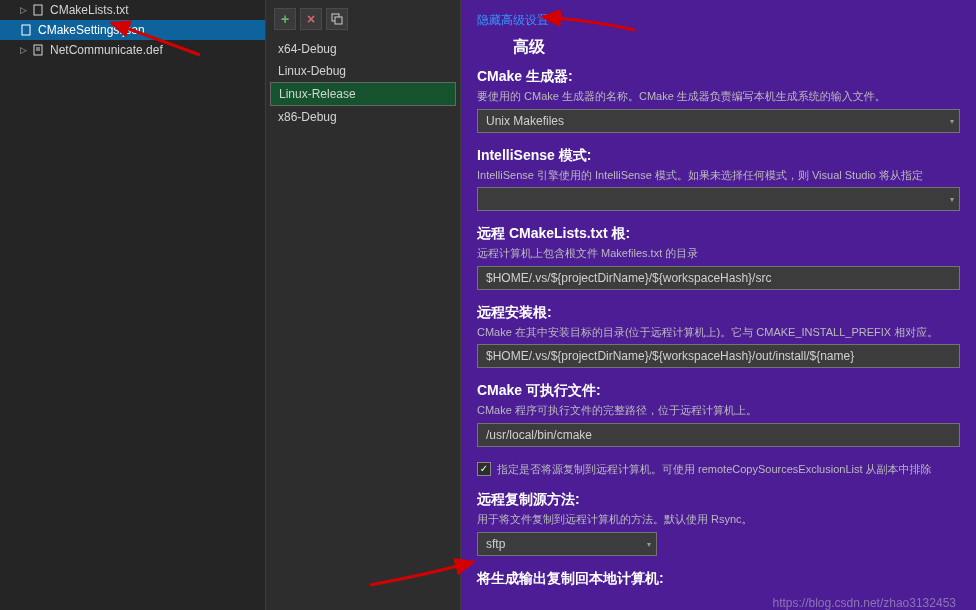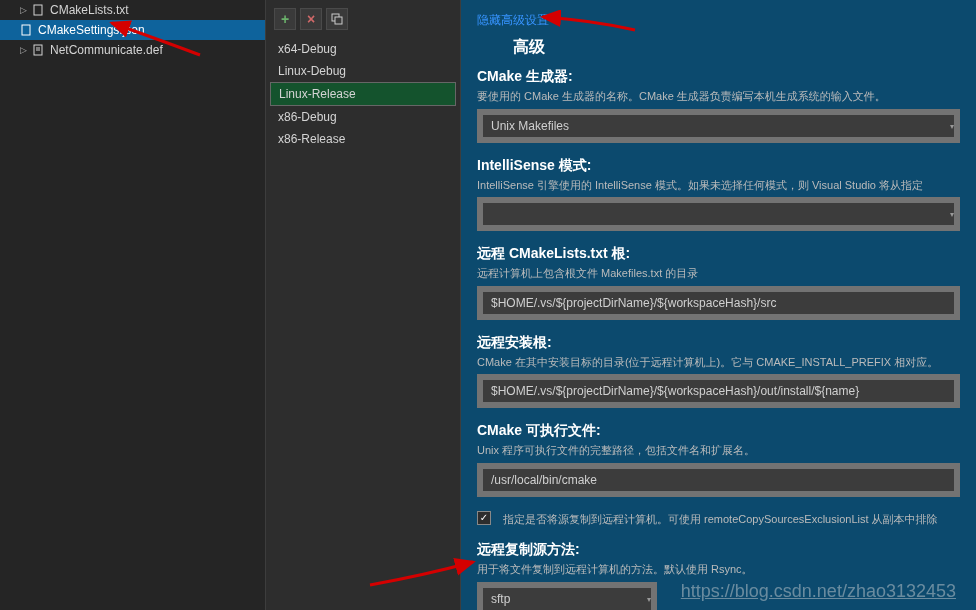--- a/index.html
+++ b/index.html
@@ -39,64 +39,63 @@
 .toolbtn.dup { color: #ccc; }
 .config-list { padding: 0; }
 .config-item {
   padding: 4px 8px;
   font-size: 12px;
   cursor: pointer;
 }
 .config-item.selected { background: #14532d; border: 1px solid #666; }
 .main {
   flex: 1;
-  background: #0c4a6e;
+  background: #4c1d95;
   padding: 12px 16px;
   overflow-y: auto;
   border-left: 1px solid #3d3d3d;
 }
 .link {
   color: #3794ff;
   font-size: 12px;
   cursor: pointer;
   display: inline-block;
   margin-bottom: 8px;
 }
 h2.section { font-size: 16px; font-weight: 700; color: #fff; margin-bottom: 10px; margin-left: 36px; }
 .field { margin-bottom: 14px; }
 .field-label { font-size: 14px; font-weight: bold; color: #fff; margin-bottom: 2px; }
 .field-desc { font-size: 11px; color: #bbb; margin-bottom: 4px; line-height: 1.5; }
 .field-input, .field-select {
   width: 100%;
   background: #3c3c3c;
-  border: 6px solid #737373;
+  border: 1px solid #737373;
   color: #d0d0d0;
   padding: 4px 8px;
   font-size: 12px;
   font-family: inherit;
 }
 .field-select { appearance: none; position: relative; }
 .select-wrap { position: relative; display: inline-block; width: 100%; }
 .select-wrap.narrow { width: 180px; }
 .select-arrow { position: absolute; right: 6px; top: 50%; transform: translateY(-50%); font-size: 8px; color: #999; pointer-events: none; }
-.check-row { display: flex; align-items: flex-start; gap: 12px; }
+.check-row { display: flex; align-items: center; gap: 6px; }
 .checkbox {
   width: 14px; height: 14px;
   border: 1px solid #888;
   display: flex; align-items: center; justify-content: center;
   background: #2d2d2d;
 }
 .checkbox.checked::after { content: "✓"; color: #fff; font-size: 10px; }
 .watermark {
   position: absolute;
-  right: 20px; bottom: 8px;
+  right: 20px; bottom: 0;
   color: rgba(220,220,220,0.45);
-  font-size: 18px;
-  pointer-events: none;
-  text-decoration: underline;
+  font-size: 12px;
+  pointer-events: none;
 }
 
 .arrow-red1 {
   position: absolute;
   left: 100px; top: 15px;
   pointer-events: none;
 }
 .arrow-red2 {
   position: absolute;
   left: 535px; top: 10px;
@@ -153,21 +152,20 @@
             <rect x="1" y="1" width="7" height="7" fill="none" stroke="#ccc"></rect>
             <rect x="4" y="4" width="7" height="7" fill="#3a3a3a" stroke="#ccc"></rect>
           </svg>
       </div>
     </div>
     <div class="config-list">
       <div class="config-item">x64-Debug</div>
       <div class="config-item">Linux-Debug</div>
       <div class="config-item selected">Linux-Release</div>
       <div class="config-item">x86-Debug</div>
-      <div class="config-item">x86-Release</div>
     </div>
   </div>
 
   <div class="main">
     <span class="link">隐藏高级设置</span>
     <h2 class="section">高级</h2>
 
     <div class="field">
       <div class="field-label">CMake 生成器:</div>
       <div class="field-desc">要使用的 CMake 生成器的名称。CMake 生成器负责编写本机生成系统的输入文件。</div>
@@ -193,21 +191,21 @@
     </div>
 
     <div class="field">
       <div class="field-label">远程安装根:</div>
       <div class="field-desc">CMake 在其中安装目标的目录(位于远程计算机上)。它与 CMAKE_INSTALL_PREFIX 相对应。</div>
       <input class="field-input" value="$HOME/.vs/${projectDirName}/${workspaceHash}/out/install/${name}" style="">
     </div>
 
     <div class="field">
       <div class="field-label">CMake 可执行文件:</div>
-      <div class="field-desc">Unix 程序可执行文件的完整路径，包括文件名和扩展名。</div>
+      <div class="field-desc">CMake 程序可执行文件的完整路径，位于远程计算机上。</div>
       <input class="field-input" value="/usr/local/bin/cmake" style="">
     </div>
 
     <div class="field">
       <div class="check-row">
         <div class="checkbox checked"></div>
         <span class="field-desc" style="margin:0">指定是否将源复制到远程计算机。可使用 remoteCopySourcesExclusionList 从副本中排除</span>
       </div>
     </div>
 

